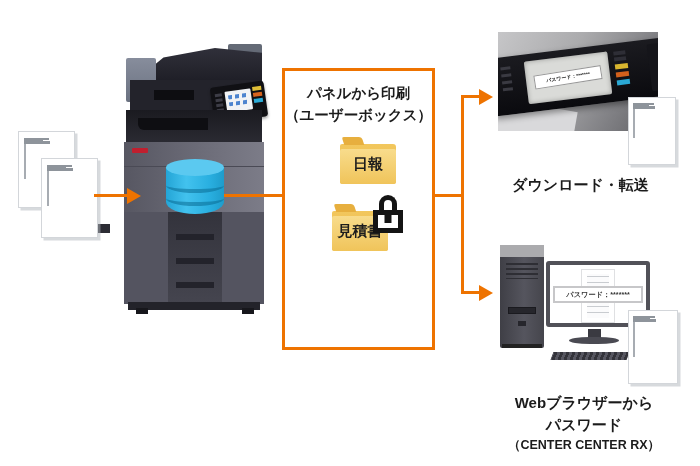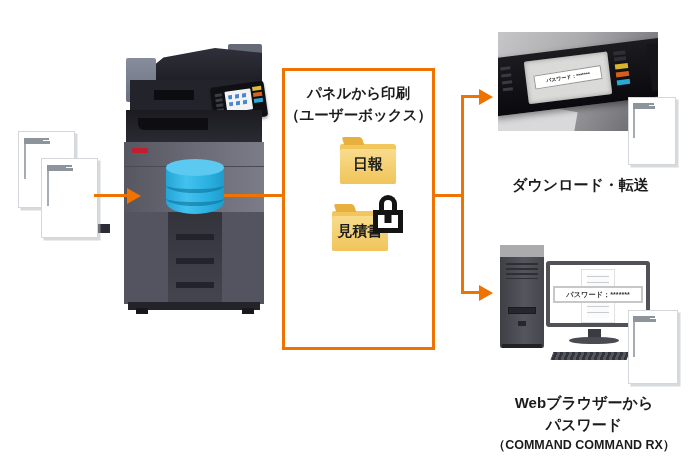--- a/index.html
+++ b/index.html
@@ -288,16 +288,16 @@
   <div id="doc4" class="doc">
     <div class="ln w35"></div>
       <div class="ln thin w45"></div>
       <div class="ln thin w35 rt"></div>
     <div class="tbl"></div>
       <div class="sum"></div>
   </div>
   <div id="caption-web" class="cap">
     <div style="position:static">Webブラウザーから</div>
     <div style="position:static">パスワード</div>
-    <div class="cap-sm" style="position:static">（COMMAND COMMAND RX）</div>
+    <div class="cap-sm" style="position:static">（CENTER CENTER RX）</div>
   </div>
 
 </div>
 
 </body></html>

